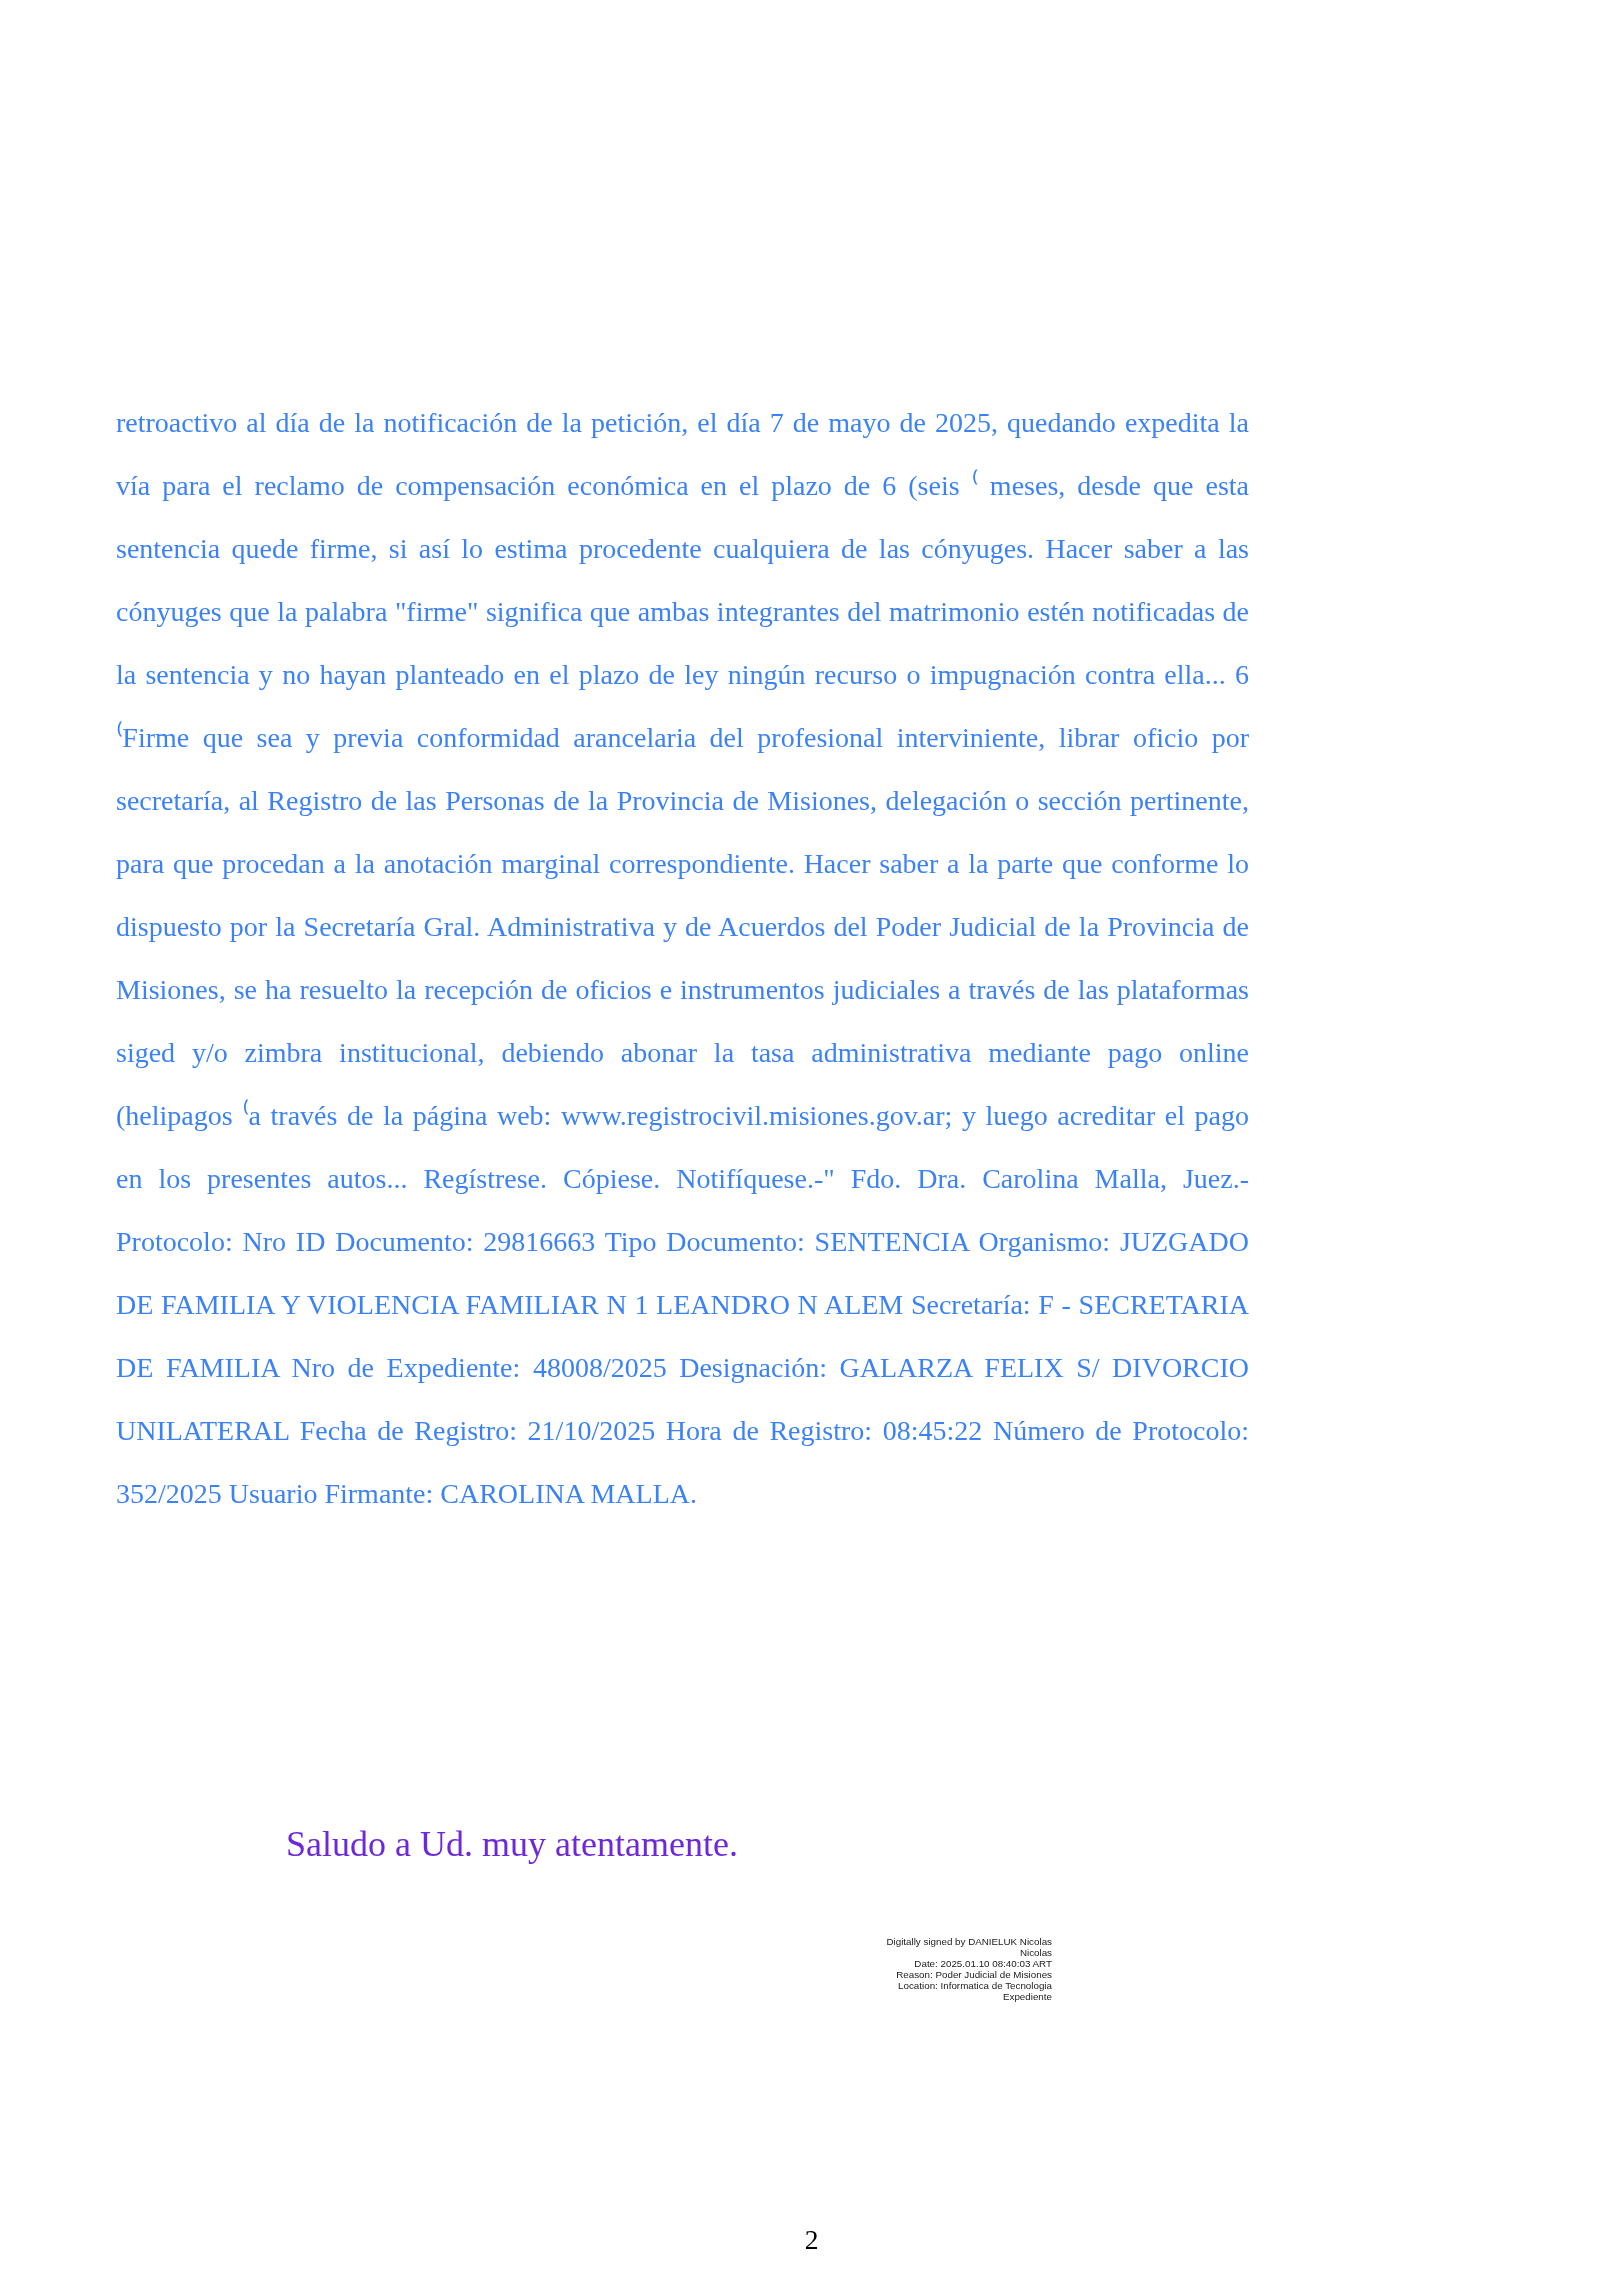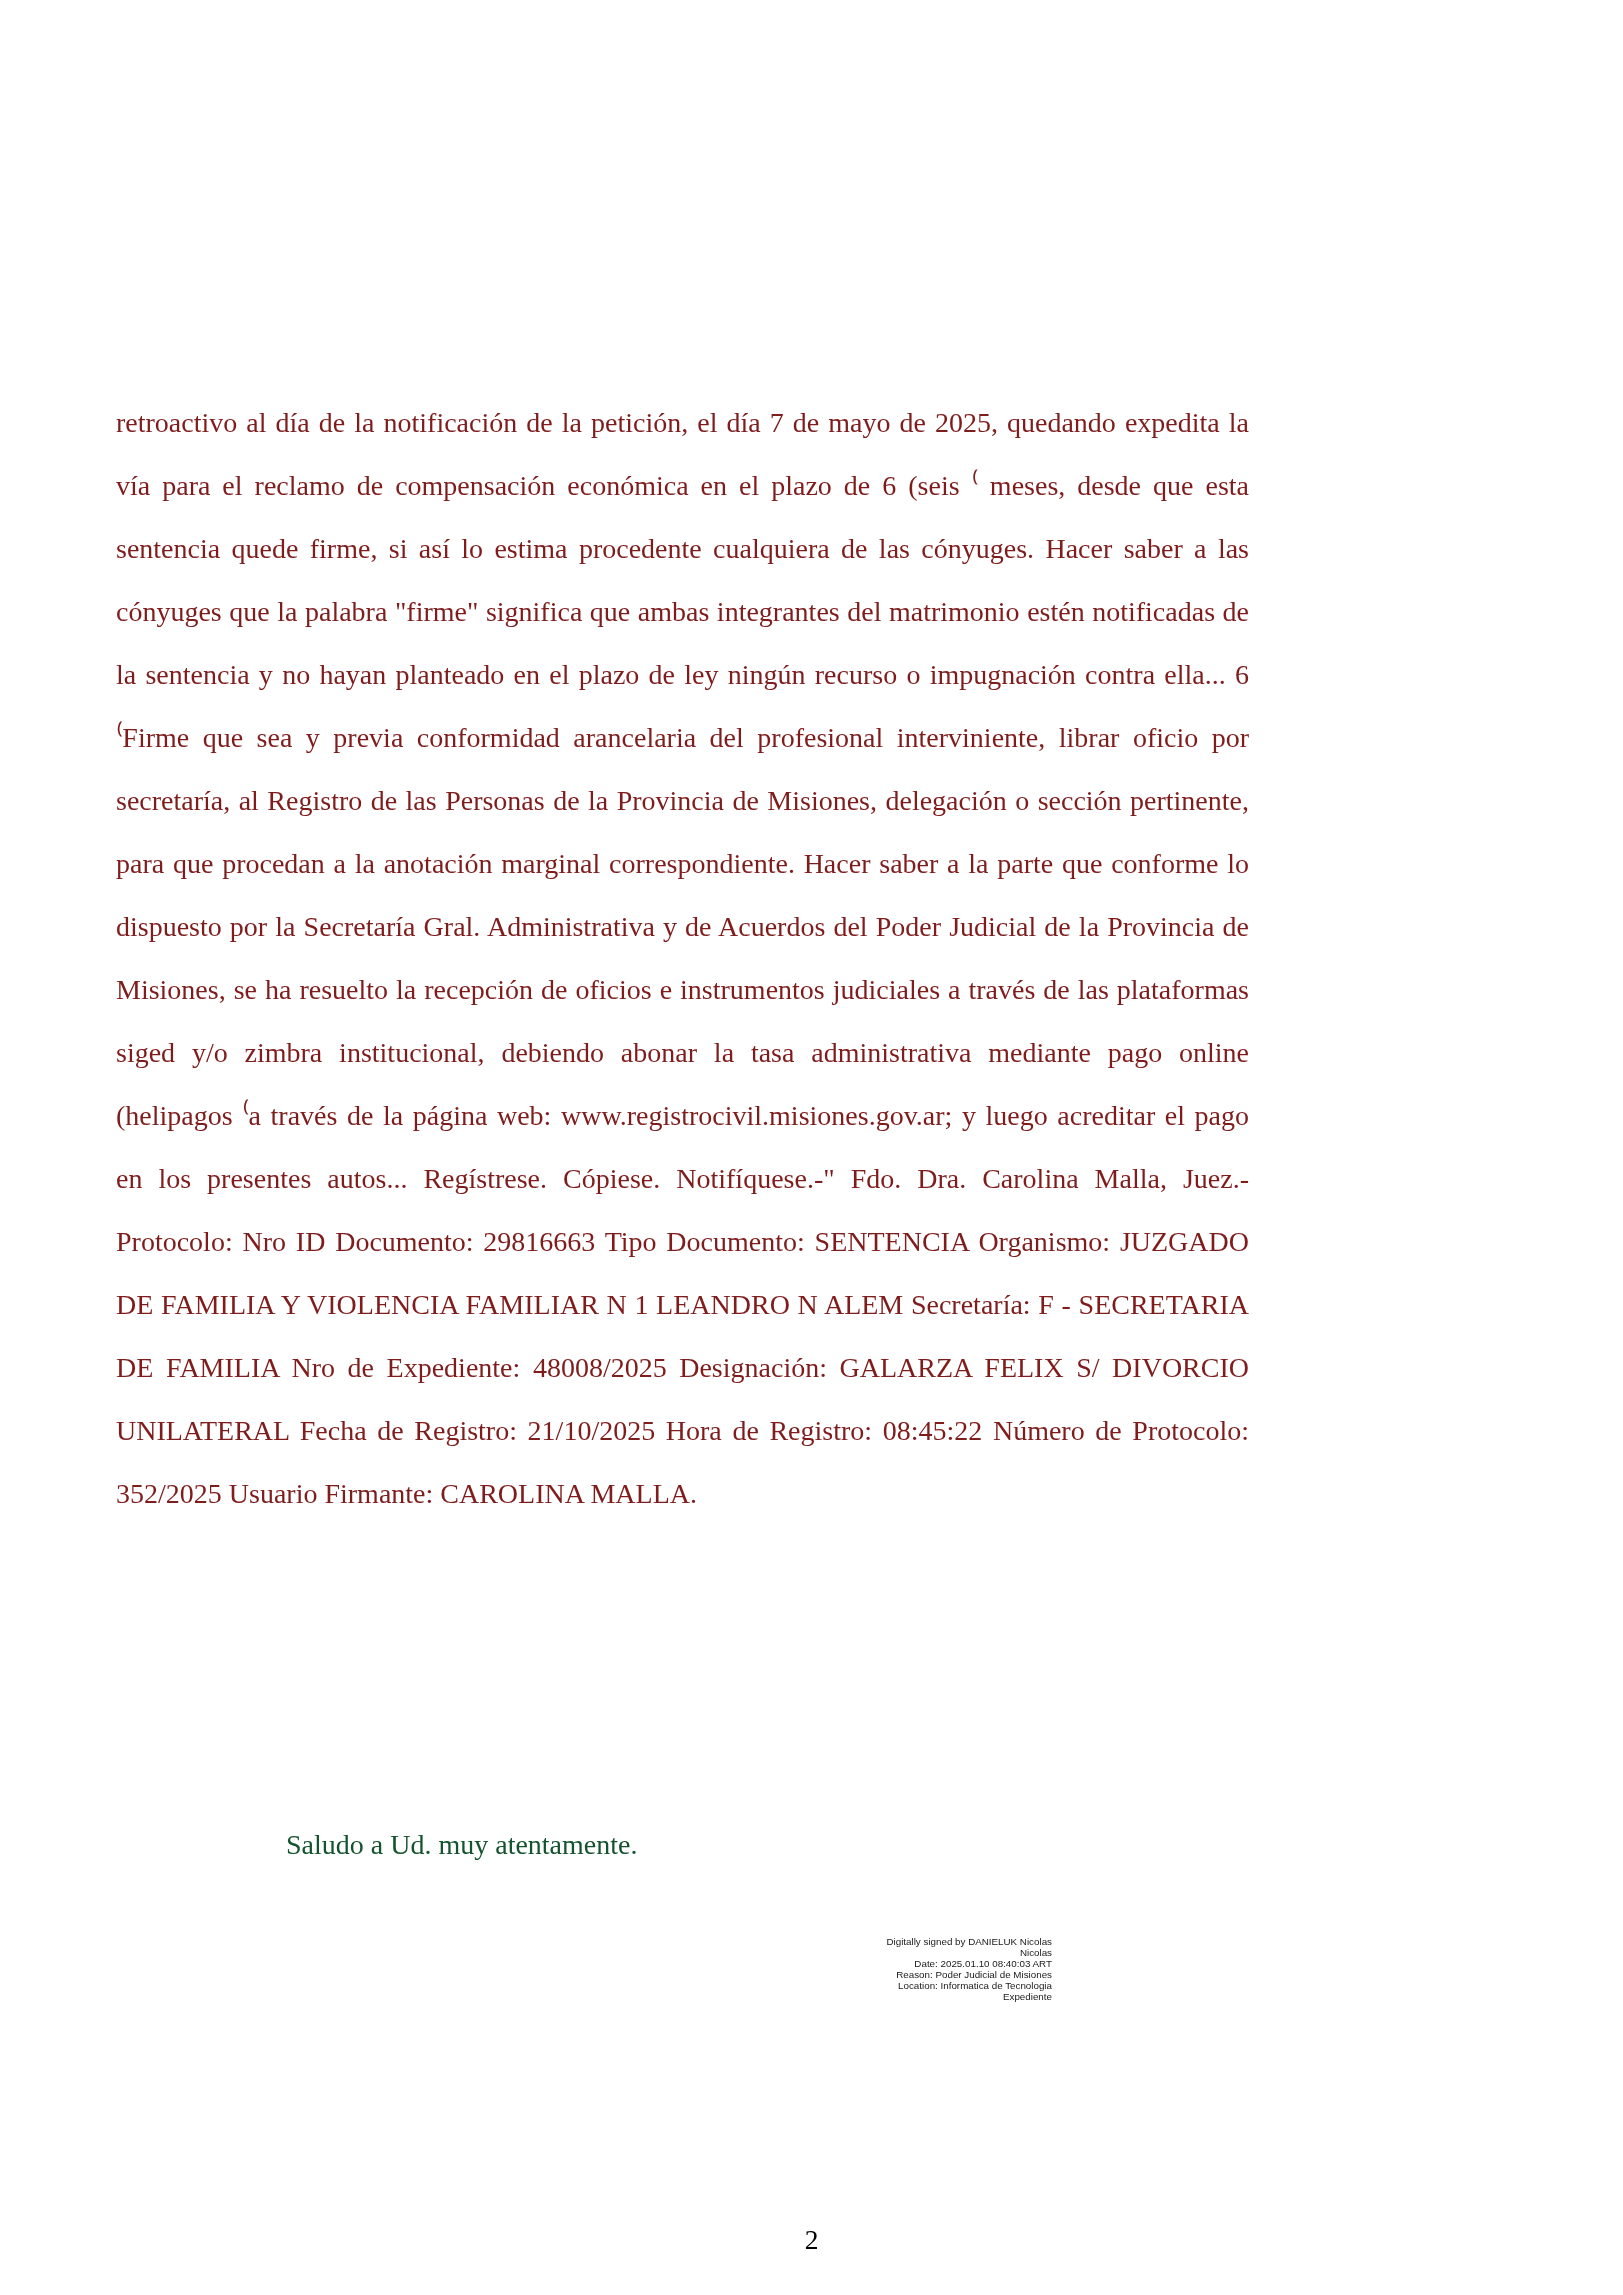--- a/index.html
+++ b/index.html
@@ -18,29 +18,29 @@
   }
   .body-text {
     position: absolute;
     left: 116px;
     top: 391px;
     width: 1133px;
     font-size: 28px;
     line-height: 63px;
     text-align: justify;
     text-justify: inter-word;
-    color: #7f1d1d;
+    color: #3b82f6;
   }
   .salutation {
     position: absolute;
     left: 286px;
     top: 1813px;
-    font-size: 28px;
+    font-size: 36px;
     line-height: 63px;
-    color: #14532d;
+    color: #6d28d9;
   }
   .signature-block {
     position: absolute;
     left: 836px;
     top: 1936px;
     width: 216px;
     font-family: "Liberation Sans", sans-serif;
     font-size: 9.8px;
     line-height: 11px;
     color: #1a1a1a;

